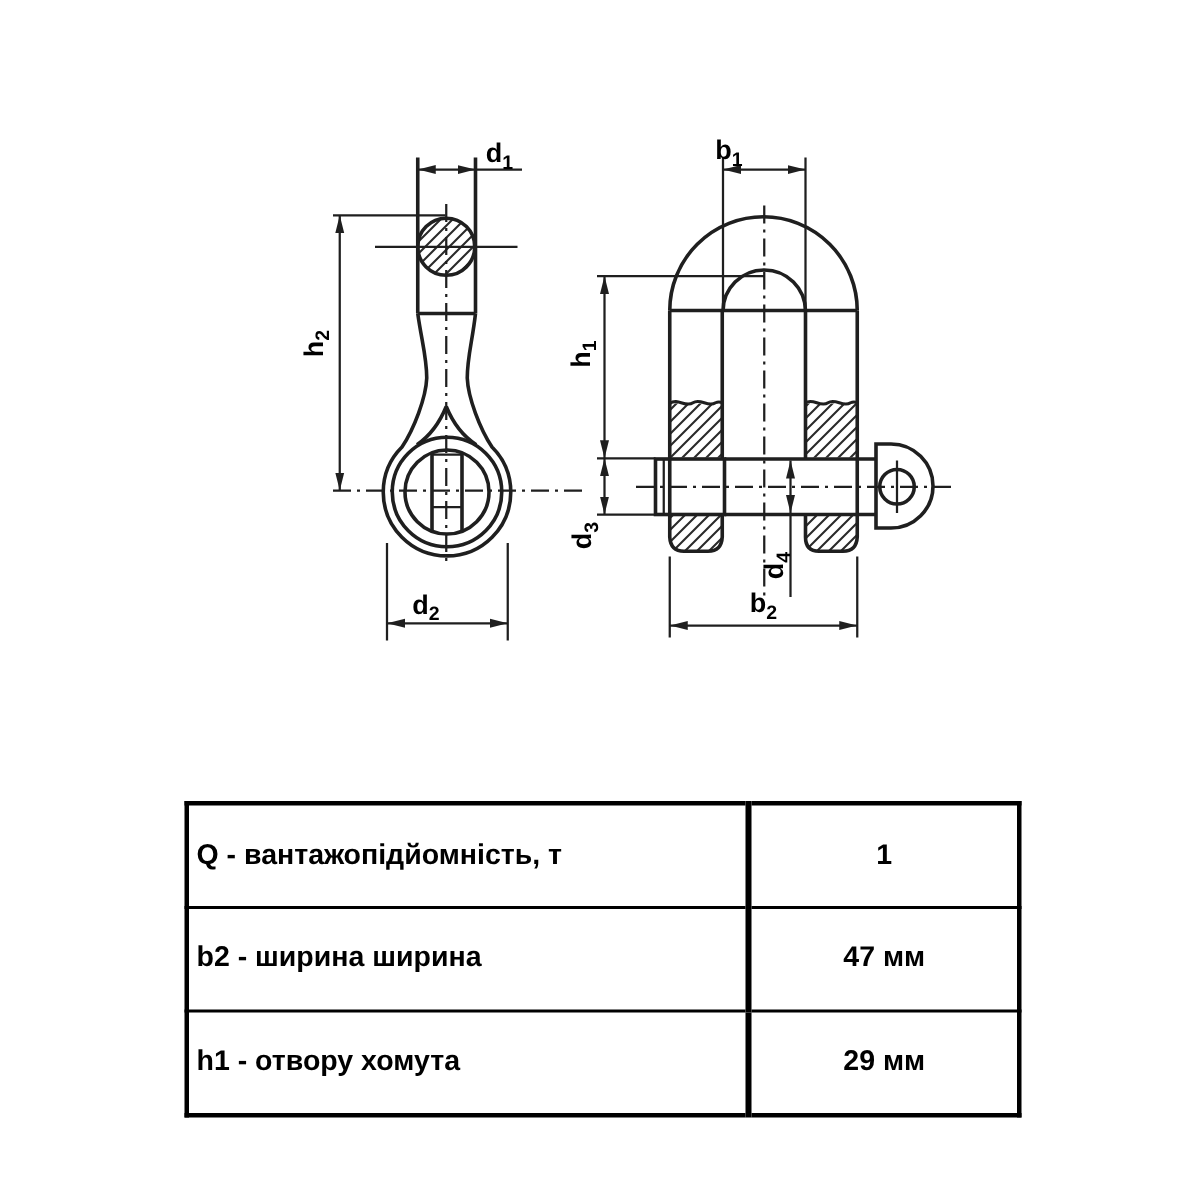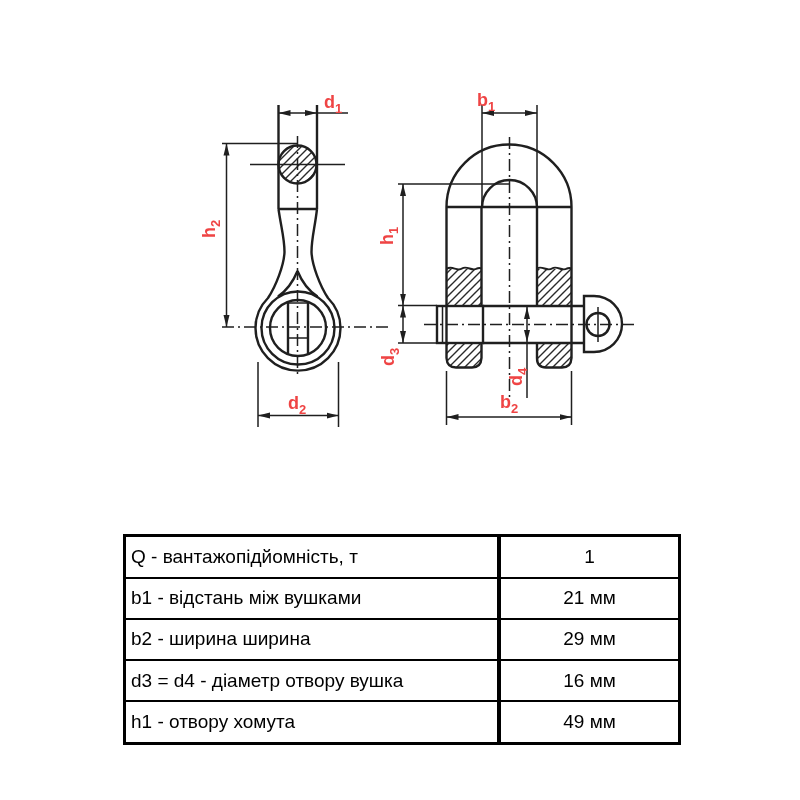--- a/index.html
+++ b/index.html
@@ -1,28 +1,28 @@
 <!DOCTYPE html>
 <html><head>
 <meta charset="utf-8">
 <style>
   html,body{margin:0;padding:0;background:#fff;}
   #stage{position:relative;width:800px;height:800px;background:#ffffff;overflow:hidden;
          font-family:"Liberation Sans", sans-serif;}
   #drawing{position:absolute;left:0;top:0;}
-  .dim{position:absolute;font:bold 18px "Liberation Sans",sans-serif;color:#ef4444;
+  .dim{position:absolute;font:bold 18px "Liberation Sans",sans-serif;color:#000000;
        transform:translate(-50%,-50%);white-space:nowrap;line-height:1;}
   .dim sub{font-size:13px;line-height:0;}
   .dim.rot{transform:translate(-50%,-50%) rotate(-90deg);}
   table.spec{position:absolute;left:123px;top:534px;width:558px;height:211px;
              border-collapse:collapse;table-layout:fixed;background:#fff;
              font:19px "Liberation Sans",sans-serif;color:#000;
              border:3px solid #000;}
   table.spec td{border-top:2px solid #a21caf;border-bottom:2px solid #000;
-                vertical-align:middle;overflow:hidden;}
+                vertical-align:middle;overflow:hidden;font-weight:bold;}
   table.spec td.p{width:364px;padding:0 2px 0 5px;text-align:left;}
   table.spec td.v{border-left:4px solid #000;text-align:center;padding:0;}
 </style>
 </head>
 <body>
 
 <div id="stage">
 
   <div id="drawing">
     <svg width="800" height="525" viewBox="0 0 800 525" xmlns="http://www.w3.org/2000/svg">
@@ -108,45 +108,37 @@
           <line x1="527" y1="342" x2="527" y2="398"></line>
           <path d="M446.5,371 L446.5,425 M571.5,371 L571.5,425"></path>
           <line x1="446.5" y1="417" x2="571.5" y2="417" marker-start="url(#arr)" marker-end="url(#arr)"></line>
         </g>
       </g>
     </svg>
   </div>
 
   <div class="dim" style="left:333px;top:102px"><span>d</span><sub>1</sub></div>
   <div class="dim rot" style="left:209px;top:229px"><span>h</span><sub>2</sub></div>
-  <div class="dim" style="left:297px;top:403px"><span>d</span><sub>2</sub></div>
+  <div class="dim" style="left:284px;top:403px"><span>d</span><sub>2</sub></div>
   <div class="dim" style="left:486px;top:100px"><span>b</span><sub>1</sub></div>
   <div class="dim rot" style="left:387px;top:236px"><span>h</span><sub>1</sub></div>
   <div class="dim rot" style="left:388px;top:357px"><span>d</span><sub>3</sub></div>
   <div class="dim rot" style="left:516px;top:377px"><span>d</span><sub>4</sub></div>
   <div class="dim" style="left:509px;top:402px"><span>b</span><sub>2</sub></div>
 
   <table class="spec">
     <tbody>
       <tr>
         <td class="p">Q - вантажопідйомність, т</td>
         <td class="v">1</td>
       </tr>
       <tr>
-        <td class="p">b1 - відстань між вушками</td>
-        <td class="v">21 мм</td>
-      </tr>
-      <tr>
         <td class="p">b2 - ширина ширина</td>
-        <td class="v">29 мм</td>
-      </tr>
-      <tr>
-        <td class="p">d3 = d4 - діаметр отвору вушка</td>
-        <td class="v">16 мм</td>
+        <td class="v">47 мм</td>
       </tr>
       <tr>
         <td class="p">h1 - отвору хомута</td>
-        <td class="v">49 мм</td>
+        <td class="v">29 мм</td>
       </tr>
     </tbody>
   </table>
 
 </div>
 
 </body></html>

